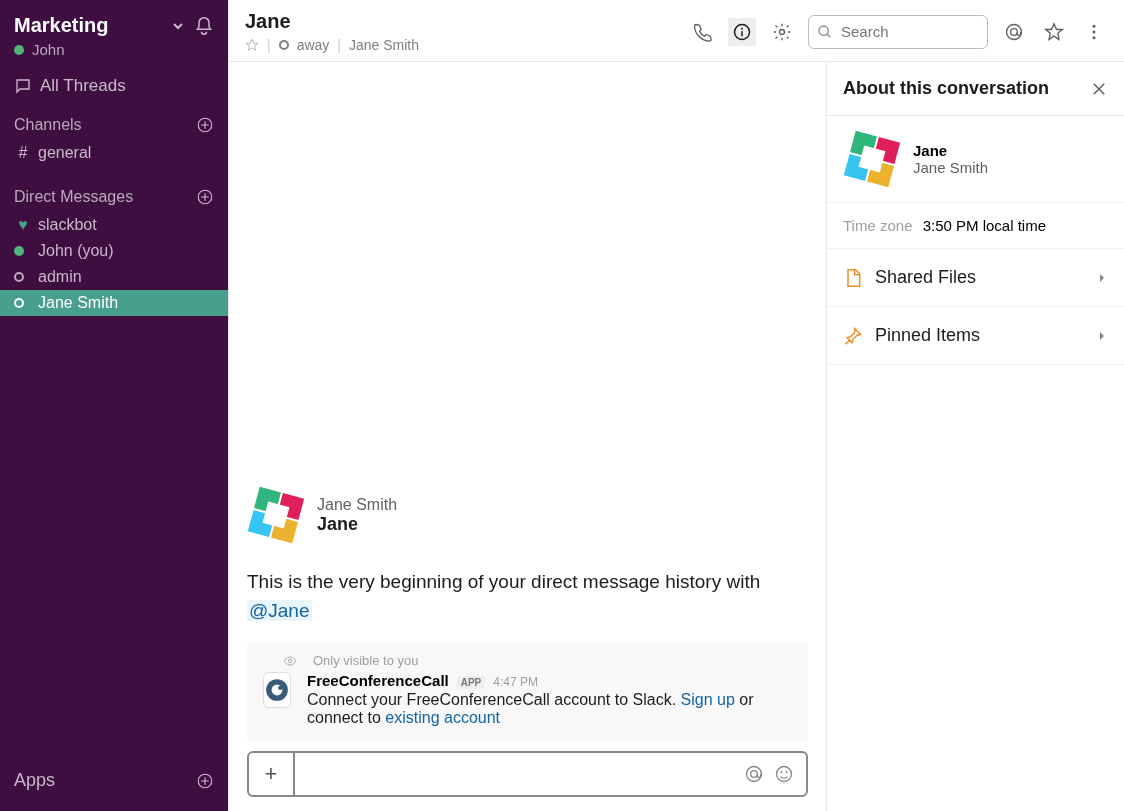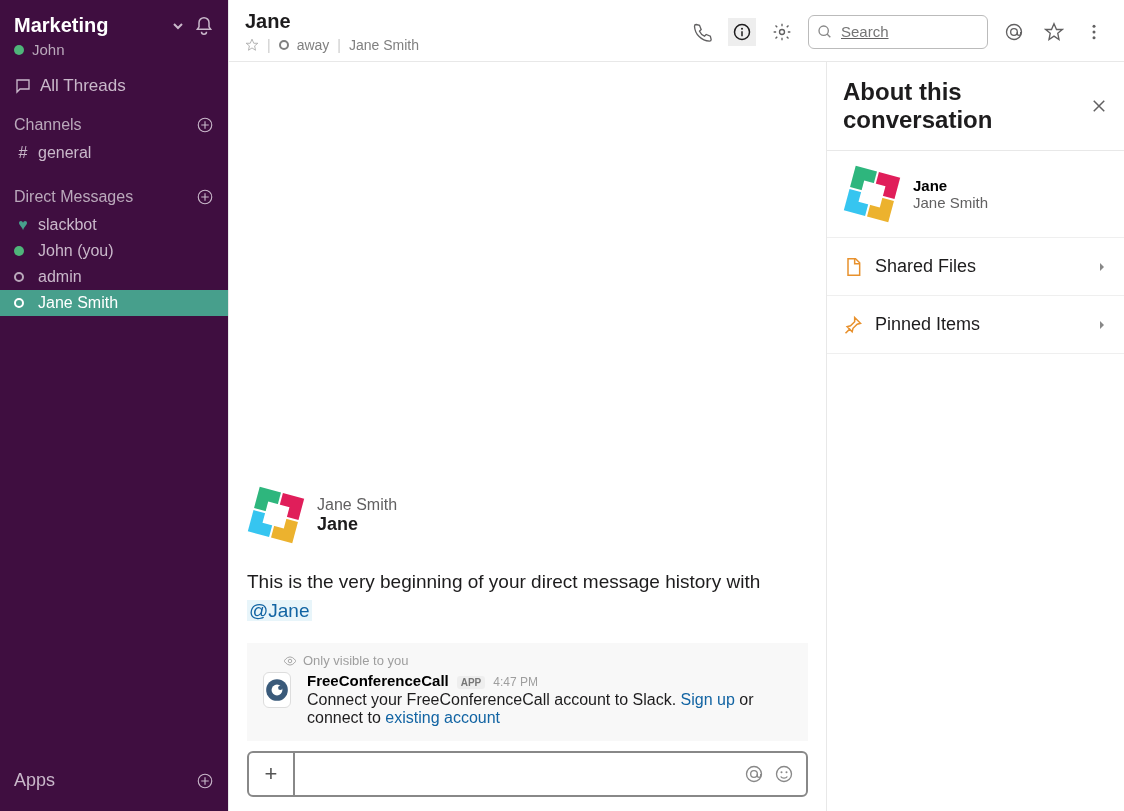--- a/index.html
+++ b/index.html
@@ -23,51 +23,51 @@
 .apps .plus { margin-left: auto; }
 .chevron-down { margin-left: 6px; }
 .bell { margin-left: 10px; }
 .main { flex: 1; display: flex; flex-direction: column; border-left: 1px solid #e8e8e8; }
 .header { display: flex; align-items: center; padding: 10px 16px 8px; border-bottom: 1px solid #e8e8e8; }
 .header-left { flex: 1; }
 .header-title { font-size: 20px; font-weight: 800; color: #1d1c1d; }
 .header-sub { display: flex; align-items: center; color: #808080; font-size: 14px; margin-top: 4px; gap: 8px; }
 .header-sub .divider { color: #ccc; }
 .presence-away { width: 10px; height: 10px; border-radius: 50%; border: 2px solid #808080; }
-.header-icons { display: flex; align-items: center; gap: 12px; color: #616061; text-decoration: underline; }
+.header-icons { display: flex; align-items: center; gap: 12px; color: #616061; }
 .header-icons .ibtn { width: 28px; height: 28px; display: flex; align-items: center; justify-content: center; cursor: pointer; }
 .header-icons .ibtn.active { background: #eee; }
 .search { width: 180px; height: 34px; border: 1px solid #bbb; border-radius: 6px; display: flex; align-items: center; padding: 0 8px; color: #888; gap: 8px; }
 .search input { border: none; outline: none; font-size: 15px; width: 100%; color: #444; }
 .body { flex: 1; display: flex; overflow: hidden; }
 .chat { flex: 1; display: flex; flex-direction: column; }
 .chat-scroll { flex: 1; display: flex; flex-direction: column; justify-content: flex-end; padding: 0 18px 0; }
 .intro { display: flex; align-items: center; gap: 12px; margin-bottom: 10px; }
 .avatar-lg { width: 58px; height: 58px; }
 .intro-name { color: #616061; font-size: 16px; }
 .intro-display { color: #1d1c1d; font-weight: 800; font-size: 18px; }
 .intro-text { font-size: 19px; color: #1d1c1d; line-height: 1.5; margin-top: 14px; }
 .mention { color: #1264a3; background: #e8f5fa; padding: 0 2px; }
 .ephemeral { background: #f8f8f8; margin-top: 18px; padding: 10px 16px 14px; }
-.eph-hint { color: #9e9e9e; font-size: 13px; display: flex; align-items: center; gap: 6px; margin-left: 20px; }
+.eph-hint { color: #9e9e9e; font-size: 13px; display: flex; align-items: center; gap: 16px; margin-left: 20px; }
 .eph-msg { display: flex; gap: 16px; margin-top: 4px; }
 .eph-avatar { width: 36px; height: 36px; border-radius: 6px; background: #fff; border: 1px solid #ddd; display: flex; align-items: center; justify-content: center; }
 .eph-head { display: flex; align-items: baseline; gap: 8px; }
 .eph-sender { font-weight: 800; font-size: 15px; }
 .eph-badge { background: #eee; color: #777; font-size: 10px; padding: 1px 4px; border-radius: 3px; font-weight: 700; }
 .eph-time { color: #9e9e9e; font-size: 12px; }
 .eph-body { color: #1d1c1d; font-size: 16px; margin-top: 2px; }
 .link { color: #1264a3; cursor: pointer; }
 .composer { margin: 10px 18px 14px; border: 2px solid #888; border-radius: 6px; height: 46px; display: flex; align-items: stretch; }
 .composer .add { width: 46px; border-right: 2px solid #888; display: flex; align-items: center; justify-content: center; font-size: 22px; color: #555; cursor: pointer; }
 .composer input { flex: 1; border: none; outline: none; padding: 0 10px; font-size: 15px; }
 .composer .cicons { display: flex; align-items: center; gap: 10px; padding-right: 12px; color: #888; }
 .details { width: 298px; border-left: 1px solid #e8e8e8; display: flex; flex-direction: column; background: #fff; }
 .details-header { display: flex; align-items: center; padding: 16px 16px; border-bottom: 1px solid #e8e8e8; }
-.details-title { font-weight: 800; font-size: 24px; flex: 1; color: #1d1c1d; }
+.details-title { font-weight: 800; font-size: 18px; flex: 1; color: #1d1c1d; }
 .details-profile { display: flex; align-items: center; gap: 12px; padding: 14px 16px; border-bottom: 1px solid #efefef; }
 .avatar-md { width: 58px; height: 58px; }
 .p-name { font-weight: 800; font-size: 15px; }
 .p-sub { color: #616061; font-size: 15px; }
 .timezone { padding: 14px 16px; border-bottom: 1px solid #efefef; font-size: 15px; }
 .timezone .label { color: #9e9e9e; }
 .d-section { display: flex; align-items: center; padding: 18px 16px; border-bottom: 1px solid #efefef; font-size: 18px; color: #1d1c1d; cursor: pointer; }
 .d-section .icon { margin-right: 12px; }
 .d-section .chev { margin-left: auto; color: #888; }
 .slack-logo { transform: rotate(15deg); }
@@ -289,20 +289,24 @@
             <rect x="30" y="6" width="22" height="22" fill="#e01e5a"></rect>
             <rect x="6" y="30" width="22" height="22" fill="#36c5f0"></rect>
             <rect x="30" y="30" width="22" height="22" fill="#ecb22e"></rect>
             <rect x="18" y="18" width="22" height="22" fill="#fff"></rect>
           </svg>
         <div>
           <div class="p-name">Jane</div>
           <div class="p-sub">Jane Smith</div>
         </div>
       </div>
+      <div class="timezone">
+        <span class="label">Time zone</span>
+        <span style="margin-left:6px">3:50 PM local time</span>
+      </div>
       <div class="d-section">
         <svg class="icon" width="20" height="20" viewBox="0 0 24 24">
             <path d="M6 2h9l5 5v15H6z" stroke="#e8912d" stroke-width="1.8" fill="none"></path>
             <path d="M14 2v6h6" stroke="#e8912d" stroke-width="1.8" fill="none"></path>
           </svg>
         <span>Shared Files</span>
         <svg class="chev" width="12" height="12" viewBox="0 0 12 12">
             <path d="M4 2l4 4-4 4" fill="#888"></path>
           </svg>
       </div>

